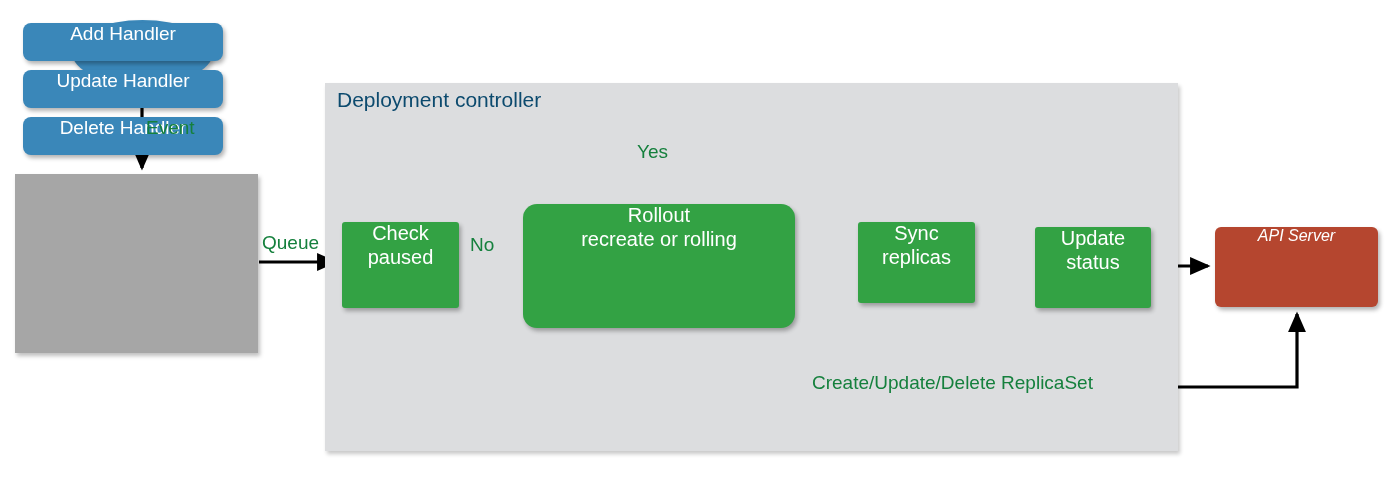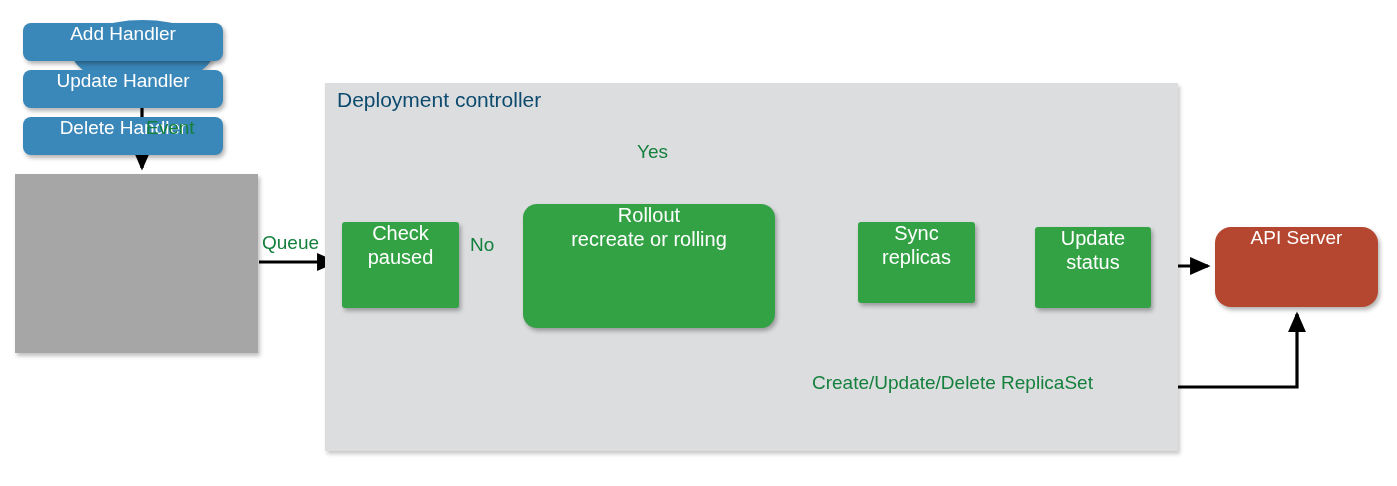--- a/index.html
+++ b/index.html
@@ -82,29 +82,30 @@
     white-space: nowrap;
   }
 
   .green {
     background: #33a244;
     border-radius: 3px;
     font-size: 20px;
     box-shadow: 2px 3px 4px rgba(0,0,0,0.30);
   }
   .n-check    { left: 342px;  top: 222px; width: 117px; height: 86px; }
-  .n-rollout  { left: 523px;  top: 204px; width: 252px; height: 124px; border-radius: 14px; }
+  .n-rollout  { left: 523px;  top: 204px; width: 272px; height: 124px; border-radius: 14px; }
   .n-sync     { left: 858px;  top: 222px; width: 117px; height: 81px; }
   .n-status   { left: 1035px; top: 227px; width: 116px; height: 81px; }
   .n-api {
     left: 1215px; top: 227px; width: 163px; height: 80px;
     background: #b5462f;
-    border-radius: 16px;
-    font-size: 19px;
+    border-radius: 6px;
+    font-size: 16px;
     box-shadow: 2px 3px 4px rgba(0,0,0,0.30);
+    font-style: italic;
   }
 
   
   .edge-label {
     position: absolute;
     font-size: 19px;
     color: #15803d;
     white-space: nowrap;
     z-index: 5;
   }

